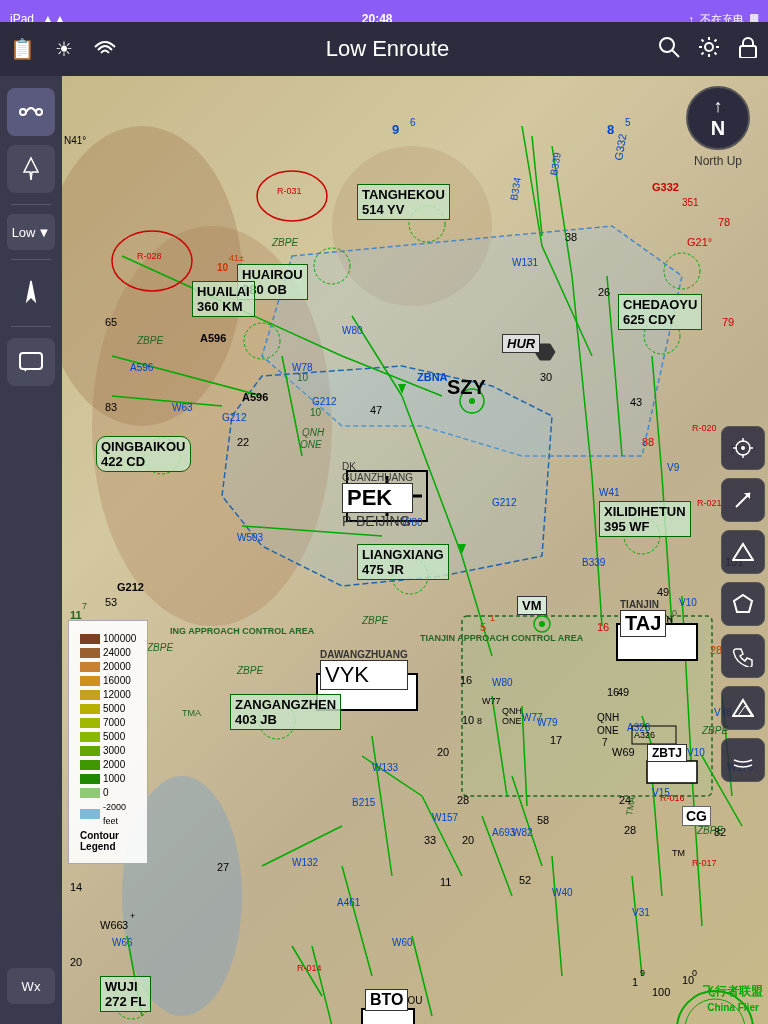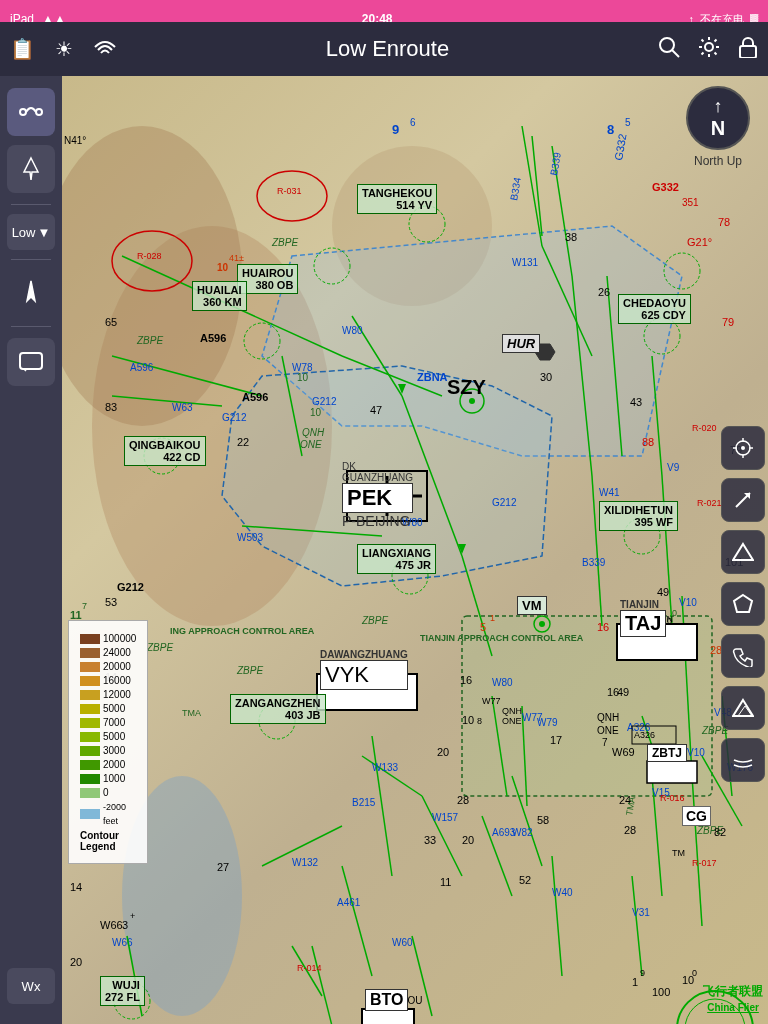--- a/index.html
+++ b/index.html
@@ -1,21 +1,21 @@
 <!DOCTYPE html>
 <html><head>
   <meta charset="utf-8">
   <style>
     * { margin: 0; padding: 0; box-sizing: border-box; }
     body { width: 768px; height: 1024px; overflow: hidden; font-family: Arial, sans-serif; background: #c8b99a; position: relative; }
 
     
     #status-bar {
       position: absolute; top: 0; left: 0; width: 768px; height: 38px;
-      background: #ec4899; color: white; font-size: 12px;
+      background: #8b5cf6; color: white; font-size: 12px;
       display: flex; align-items: center; justify-content: space-between;
       padding: 12px 10px; z-index: 100;
     }
     #status-bar .left { display: flex; align-items: center; gap: 8px; }
     #status-bar .center { font-weight: 600; }
     #status-bar .right { display: flex; align-items: center; gap: 6px; font-size: 11px; }
 
     
     #toolbar {
       position: absolute; top: 22px; left: 0; width: 768px; height: 54px;
@@ -114,21 +114,21 @@
     .map-label {
       position: absolute; font-size: 11px; color: #006600; font-weight: bold;
       white-space: nowrap; pointer-events: none;
     }
     .map-label.airport {
       background: white; border: 1px solid #333; padding: 1px 4px;
       font-size: 13px; font-weight: bold; color: #000;
     }
     .map-label.info-box {
       background: rgba(200,230,200,0.8); border: 1px solid #006600;
-      padding: 2px 4px; font-size: 11px; color: #000; text-align: right;
+      padding: 2px 4px; font-size: 13px; color: #000;
     }
   </style>
 </head>
 <body>
 
 <div id="status-bar">
   <div class="left">
     <span>iPad</span>
     <span>▲▲</span>
   </div>
@@ -500,21 +500,21 @@
   </div>
 
   <div class="map-label info-box" style="left:130px;top:205px;">
     HUAILAI<br><strong>360 KM</strong>
   </div>
 
   <div class="map-label info-box" style="left:556px;top:218px;">
     CHEDAOYU<br><strong>625 CDY</strong>
   </div>
 
-  <div class="map-label info-box" style="left:62px;top:360px;">
+  <div class="map-label info-box" style="left:34px;top:360px;border-radius:10px;">
     QINGBAIKOU<br><strong>422 CD</strong>
   </div>
 
   <div class="map-label airport" style="left:440px;top:258px;background:#e0e0e0;font-style:italic;">HUR</div>
 
   <div style="position:absolute;left:385px;top:300px;font-size:20px;font-weight:bold;color:#000;z-index:10;">SZY</div>
 
   <div style="position:absolute;left:355px;top:295px;font-size:11px;font-weight:bold;color:#0044cc;z-index:10;">ZBNA</div>
 
   <div style="position:absolute;left:280px;top:385px;z-index:10;">
@@ -561,21 +561,21 @@
   <div style="position:absolute;left:138px;top:256px;font-size:11px;font-weight:bold;color:#000;z-index:10;">A596</div>
   <div style="position:absolute;left:180px;top:315px;font-size:11px;font-weight:bold;color:#000;z-index:10;">A596</div>
 
   <div style="position:absolute;left:250px;top:320px;font-size:10px;color:#0044cc;z-index:10;">G212</div>
   <div style="position:absolute;left:55px;top:505px;font-size:11px;font-weight:bold;color:#000;z-index:10;">G212</div>
 
   <div style="position:absolute;left:38px;top:843px;font-size:11px;color:#000;z-index:10;">W66</div>
 
   <div style="position:absolute;right:5px;bottom:10px;font-size:12px;color:#00aa00;font-weight:bold;text-align:center;z-index:10;">
     <span>飞行者联盟</span><br>
-    <span style="font-size:10px;text-decoration:underline;">China Flier</span>
+    <span style="font-size:10px;">China Flier</span>
   </div>
 
   <div id="compass">
     <div class="compass-circle">
       <div class="compass-arrow">↑</div>
       <div class="compass-n">N</div>
     </div>
     <div class="compass-label">North Up</div>
   </div>
 

